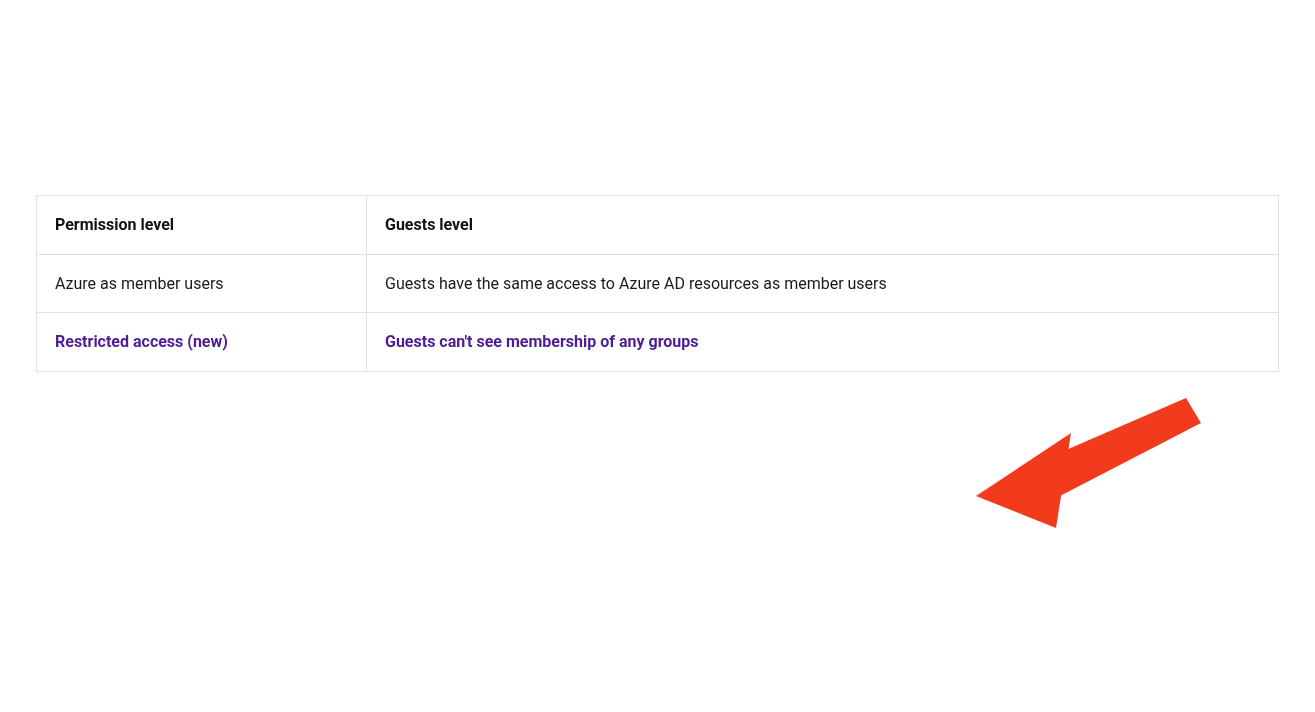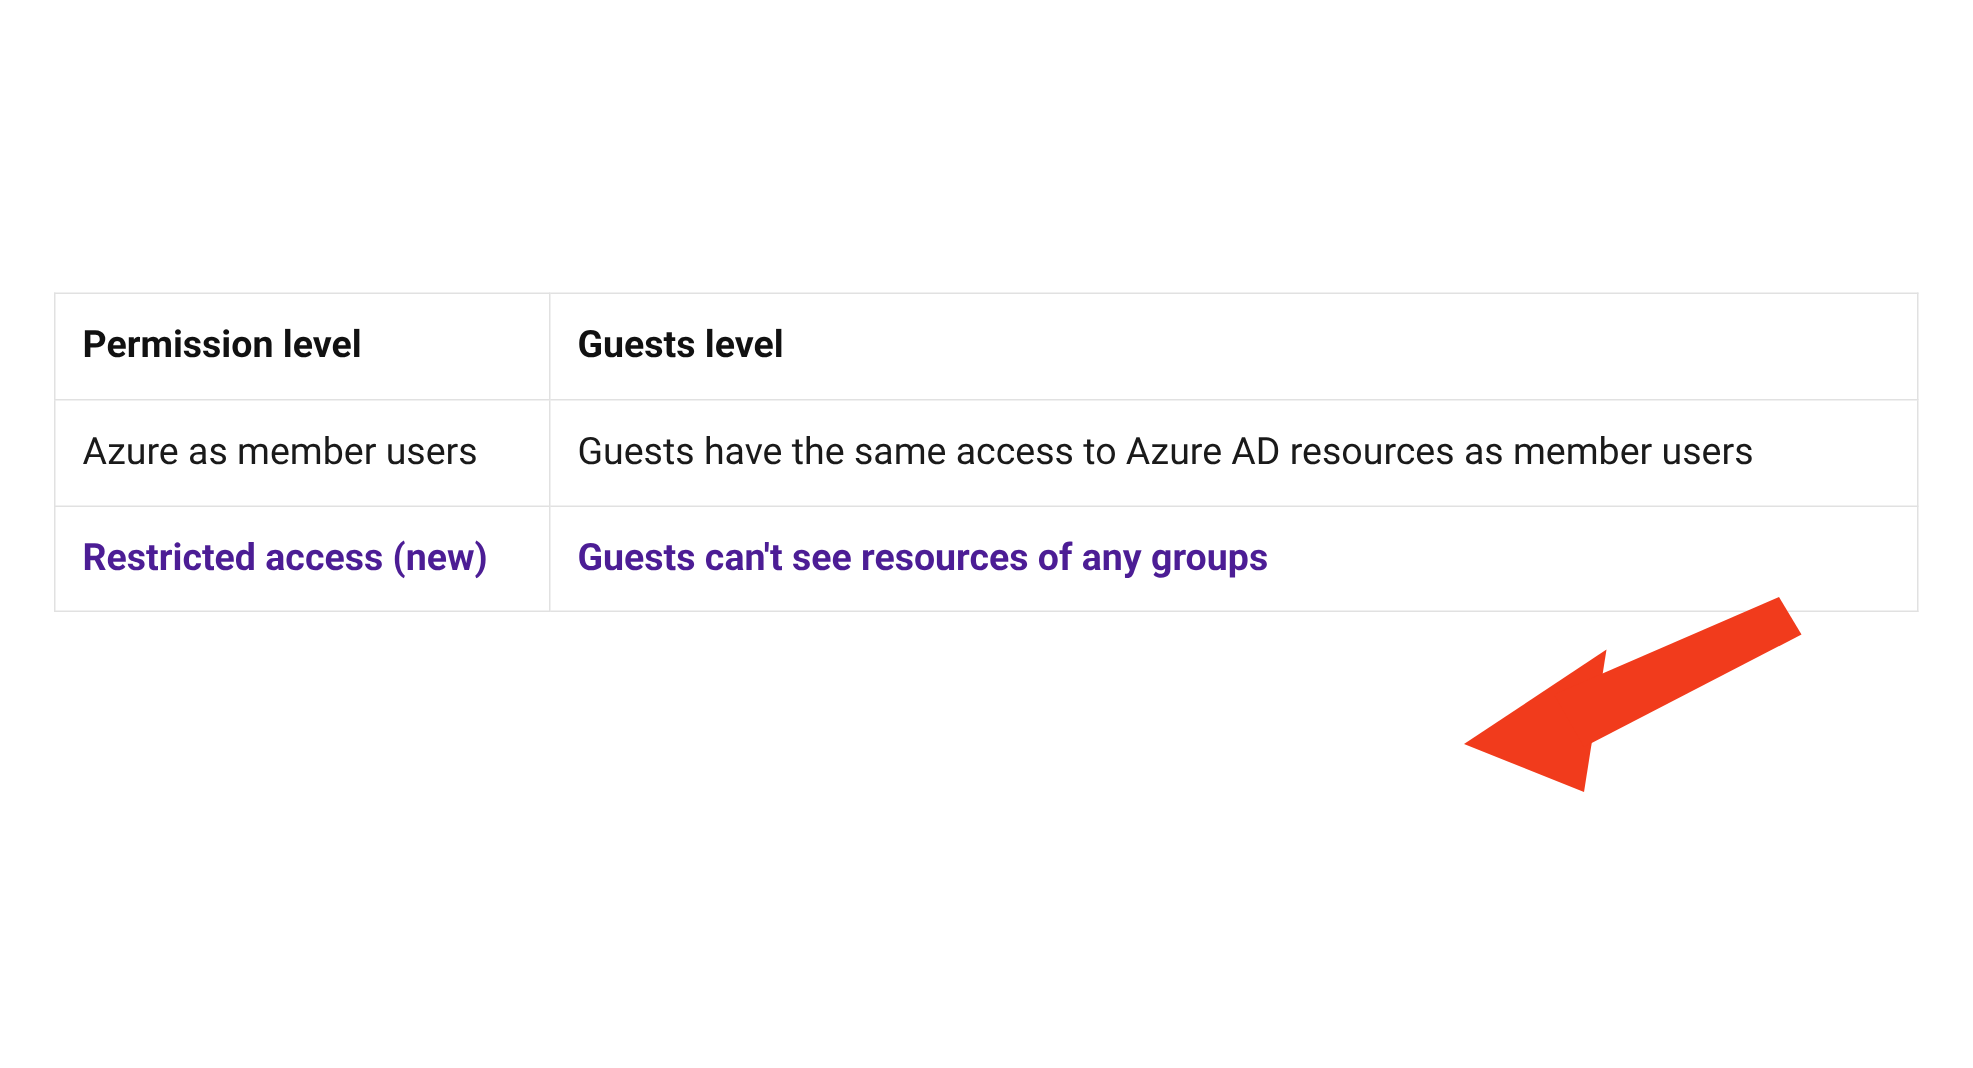--- a/index.html
+++ b/index.html
@@ -24,21 +24,21 @@
       border-collapse: collapse;
       width: 100%;
       table-layout: fixed;
       border: 1px solid #e1e1e1;
     }
     col.col-permission { width: 330px; }
     col.col-access { width: auto; }
     th, td {
       border: 1px solid #e1e1e1;
       padding: 18px 18px;
-      font-size: 25px;
+      font-size: 16px;
       line-height: 1.35;
       text-align: left;
       vertical-align: middle;
       color: #1a1a1a;
       font-weight: 400;
     }
     th {
       font-weight: 700;
       color: #111;
     }
@@ -70,21 +70,21 @@
         <th>Guests level</th>
       </tr>
     </thead>
     <tbody>
       <tr>
         <td>Azure as member users</td>
         <td>Guests have the same access to Azure AD resources as member users</td>
       </tr>
       <tr class="bold-row">
         <td>Restricted access (new)</td>
-        <td>Guests can't see resources of any groups</td>
+        <td>Guests can't see membership of any groups</td>
       </tr>
     </tbody>
   </table>
 </div>
 
 <svg class="arrow-annotation" viewBox="0 0 230 170">
 
   <g fill="#f13b1c">
 
     <polygon points="0,118 95,55 80,150"></polygon>

